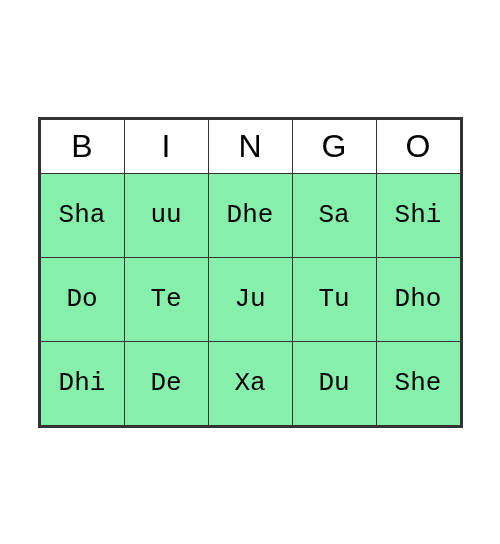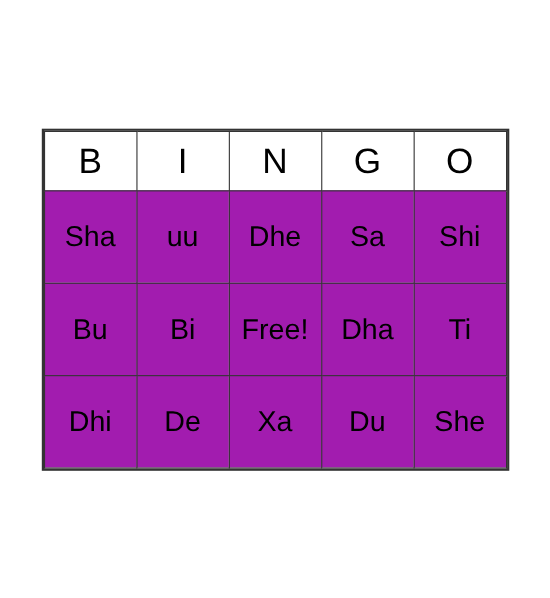--- a/index.html
+++ b/index.html
@@ -39,21 +39,22 @@
     }
 
     .bingo-table th {
       font-size: 32px;
       font-weight: normal;
       height: 54px;
       background: #ffffff;
     }
 
     .bingo-table td {
-      background: #a21caf;
+      background: #86efac;
+      font-family: Liberation Mono, monospace;
     }
   </style>
 </head>
 <body>
 
 <div class="bingo-card">
   <table class="bingo-table">
     <thead>
       <tr>
       <th>B</th>
@@ -65,25 +66,25 @@
     </thead>
     <tbody id="bingo-body">
     <tr>
           <td>Sha</td>
           <td>uu</td>
           <td>Dhe</td>
           <td>Sa</td>
           <td>Shi</td>
         </tr>
         <tr>
-          <td>Bu</td>
-          <td>Bi</td>
-          <td>Free!</td>
-          <td>Dha</td>
-          <td>Ti</td>
+          <td>Do</td>
+          <td>Te</td>
+          <td>Ju</td>
+          <td>Tu</td>
+          <td>Dho</td>
         </tr>
         <tr>
           <td>Dhi</td>
           <td>De</td>
           <td>Xa</td>
           <td>Du</td>
           <td>She</td>
         </tr>
       </tbody>
   </table>

